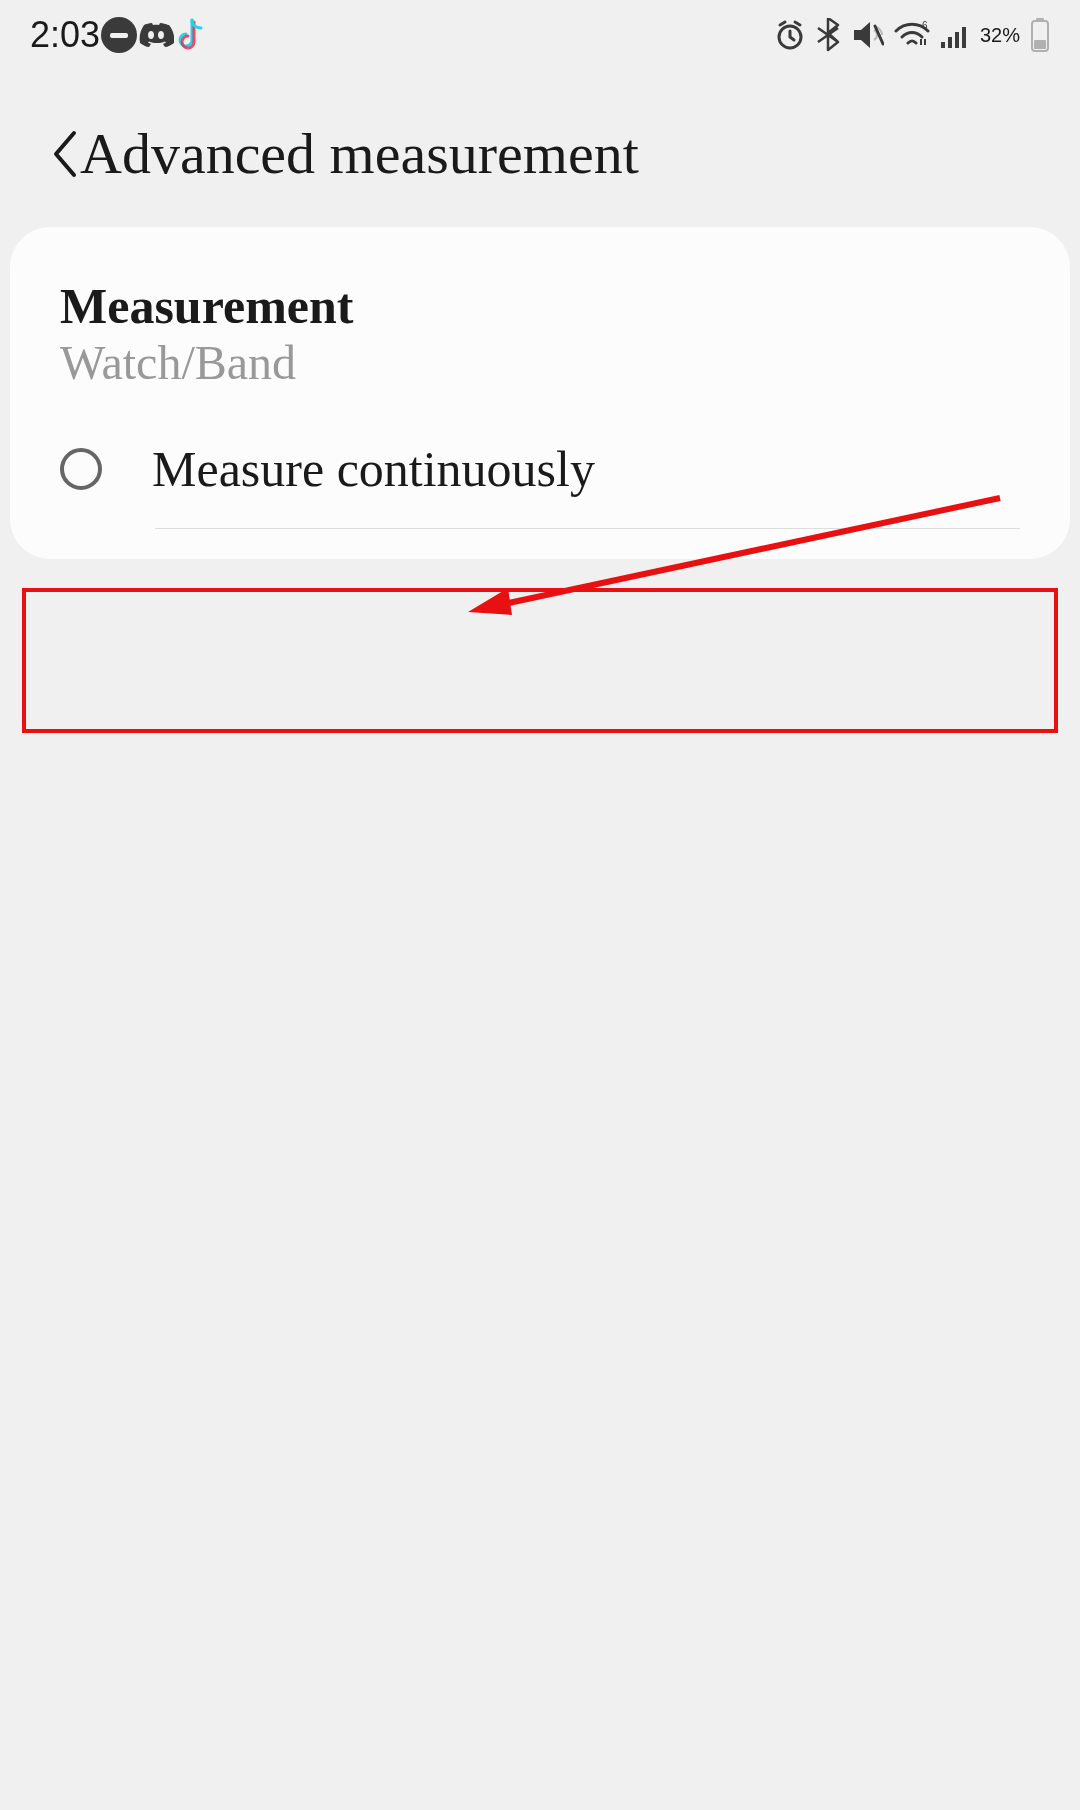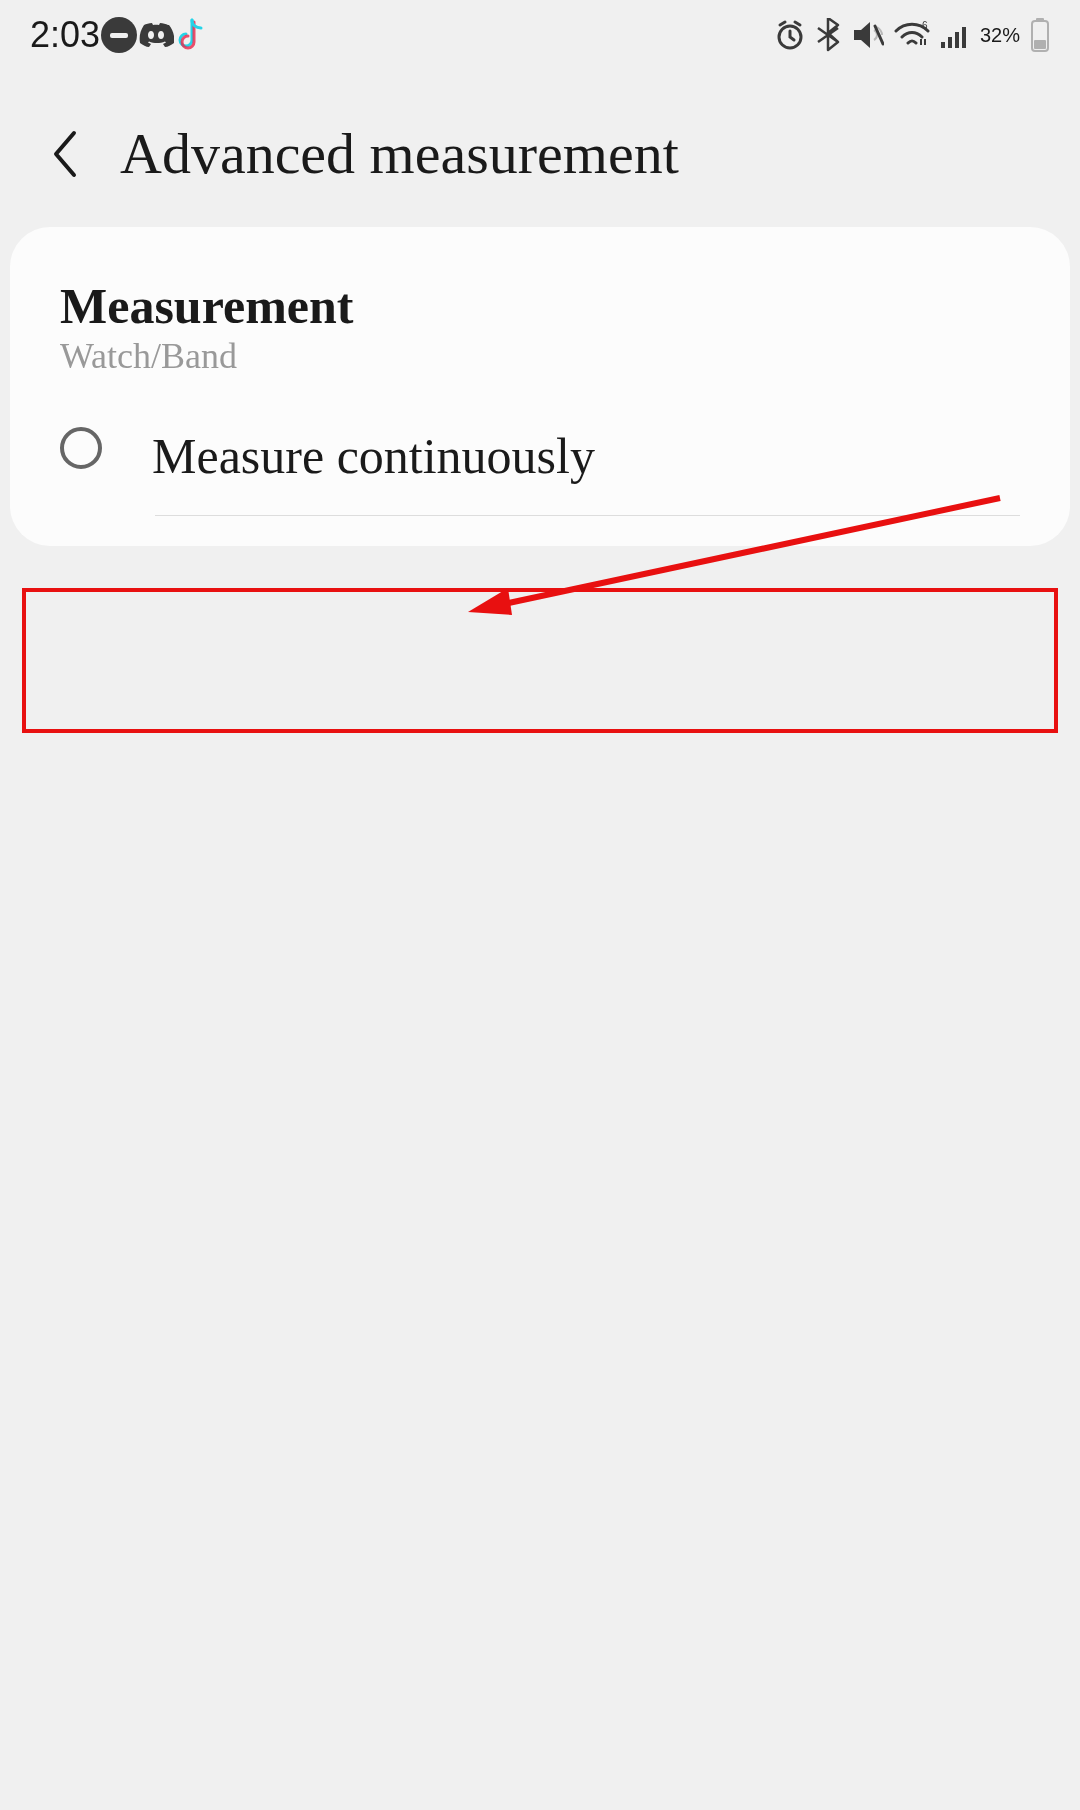--- a/index.html
+++ b/index.html
@@ -45,21 +45,20 @@
     }
     .battery-text {
       font-size: 20px;
       color: #1a1a1a;
       font-family: -apple-system, sans-serif;
     }
     .header {
       display: flex;
       align-items: center;
       padding: 50px 50px 40px 50px;
-      gap: 40px;
     }
     .back-btn {
       display: flex;
       align-items: center;
       justify-content: center;
       cursor: pointer;
     }
     .page-title {
       font-size: 58px;
       color: #1a1a1a;
@@ -70,27 +69,28 @@
       border-radius: 40px;
       margin: 0 10px;
       padding: 50px 0 30px 0;
     }
     .card-title {
       font-size: 50px;
       color: #1a1a1a;
       padding: 0 50px;
     }
     .section-label {
-      font-size: 36px;
+      font-size: 48px;
       color: #999;
       padding: 0 50px;
       margin-bottom: 20px;
     }
     .radio-option {
       display: flex;
+      align-items: center;
       padding: 30px 50px;
       gap: 50px;
       cursor: pointer;
     }
     .radio-circle {
       width: 42px;
       height: 42px;
       border: 4px solid #666;
       border-radius: 50%;
       display: flex;

